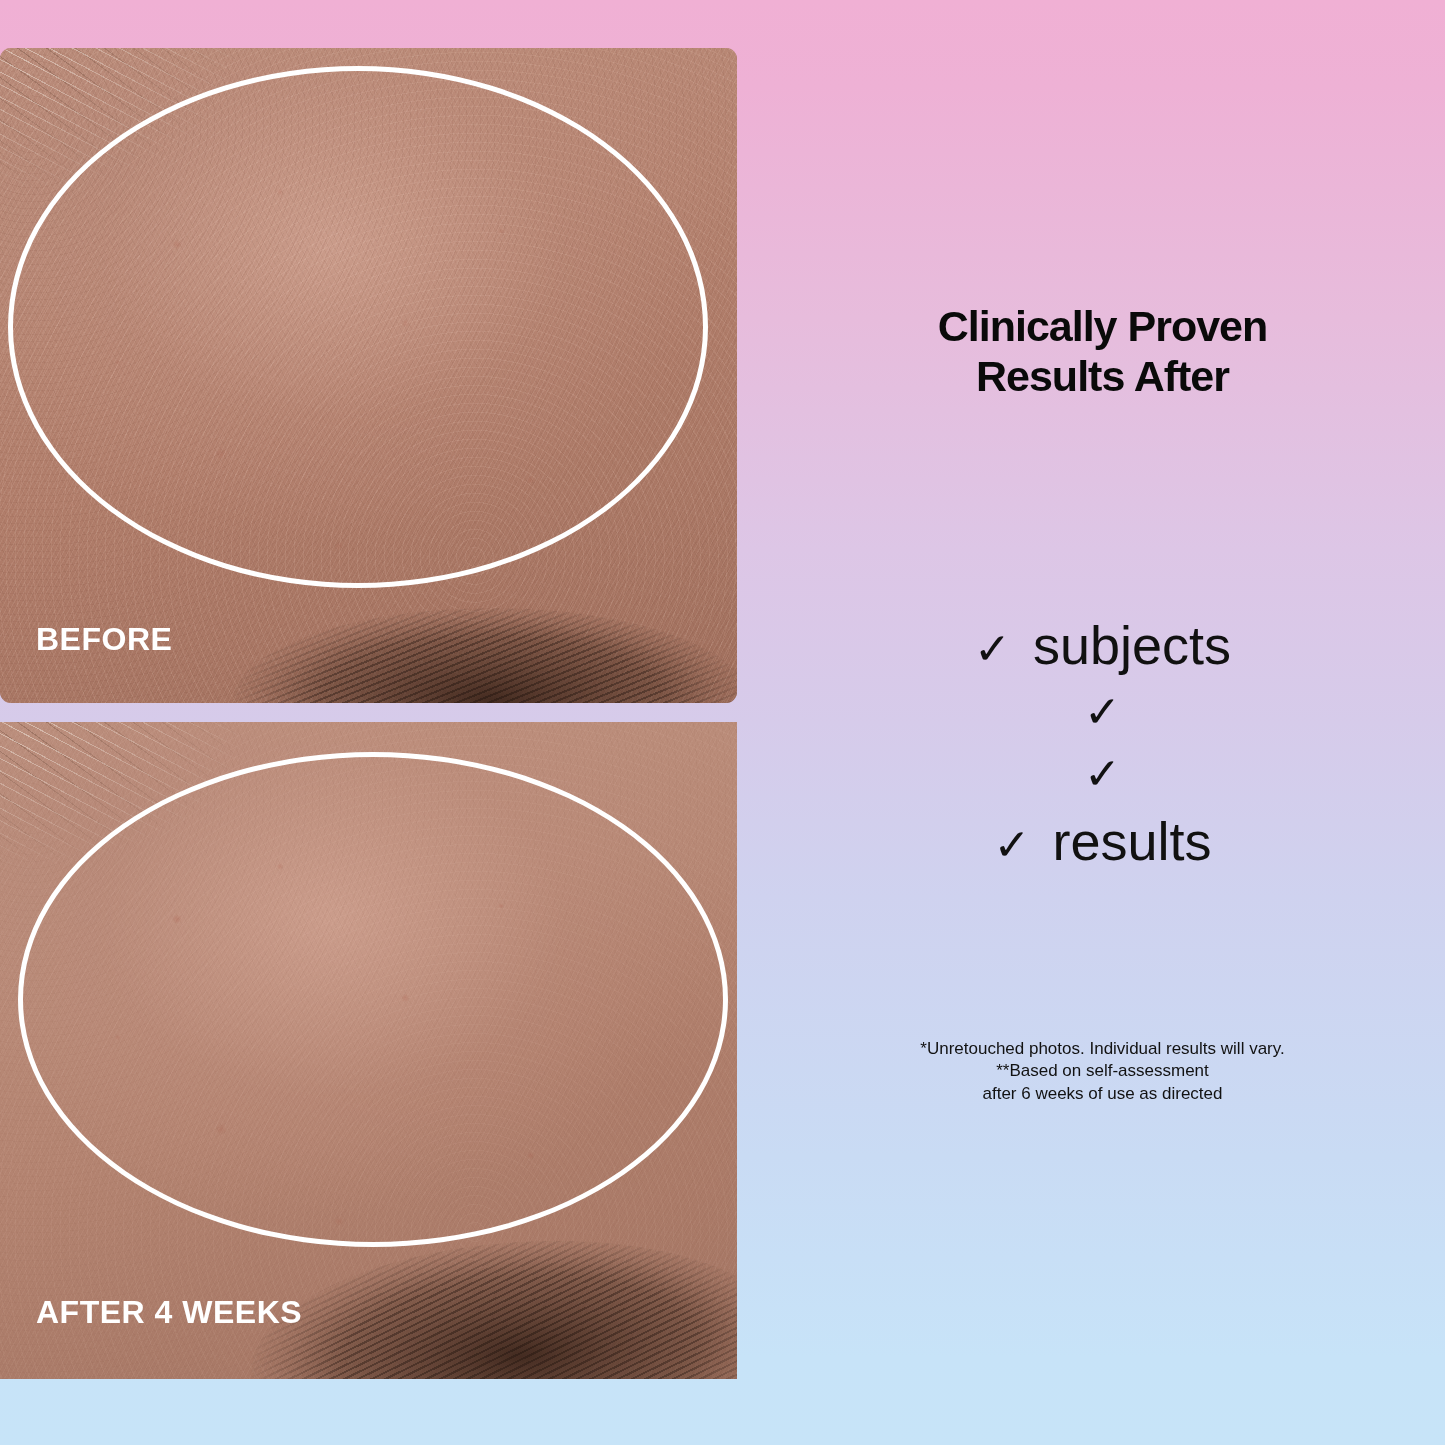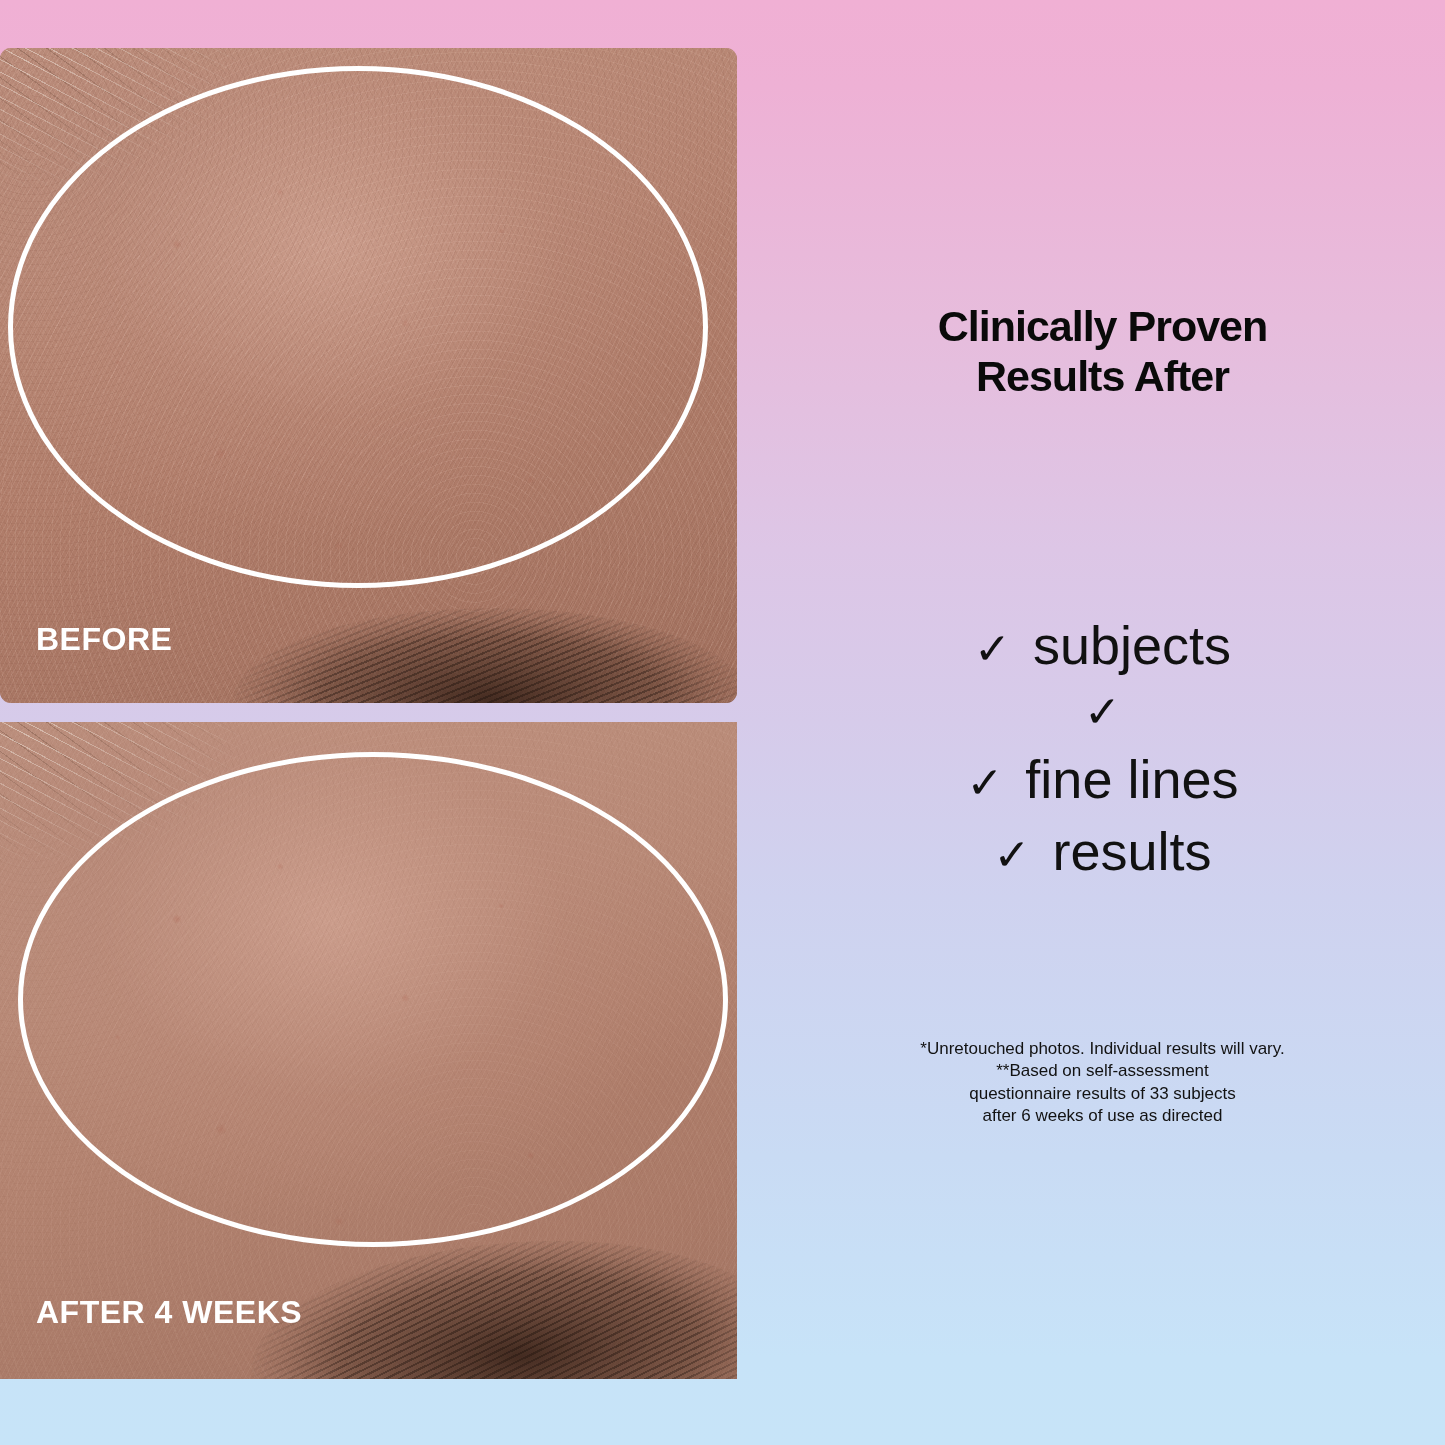--- a/index.html
+++ b/index.html
@@ -229,29 +229,27 @@
     <div class="benefits">
       <div class="benefit">
         <span class="check">✓</span>
         <span>subjects</span>
       </div>
       <div class="benefit">
         <span class="check">✓</span>
       </div>
       <div class="benefit">
         <span class="check">✓</span>
-        <span>fine lines</span>
       </div>
       <div class="benefit">
         <span class="check">✓</span>
         <span>results</span>
       </div>
     </div>
 
     <div class="disclaimer">
       <div>*Unretouched photos. Individual results will vary.</div>
       <div>**Based on self-assessment</div>
-      <div>questionnaire results of 33 subjects</div>
       <div>after 6 weeks of use as directed</div>
     </div>
 
   </div>
 </div>
 
 </body></html>

